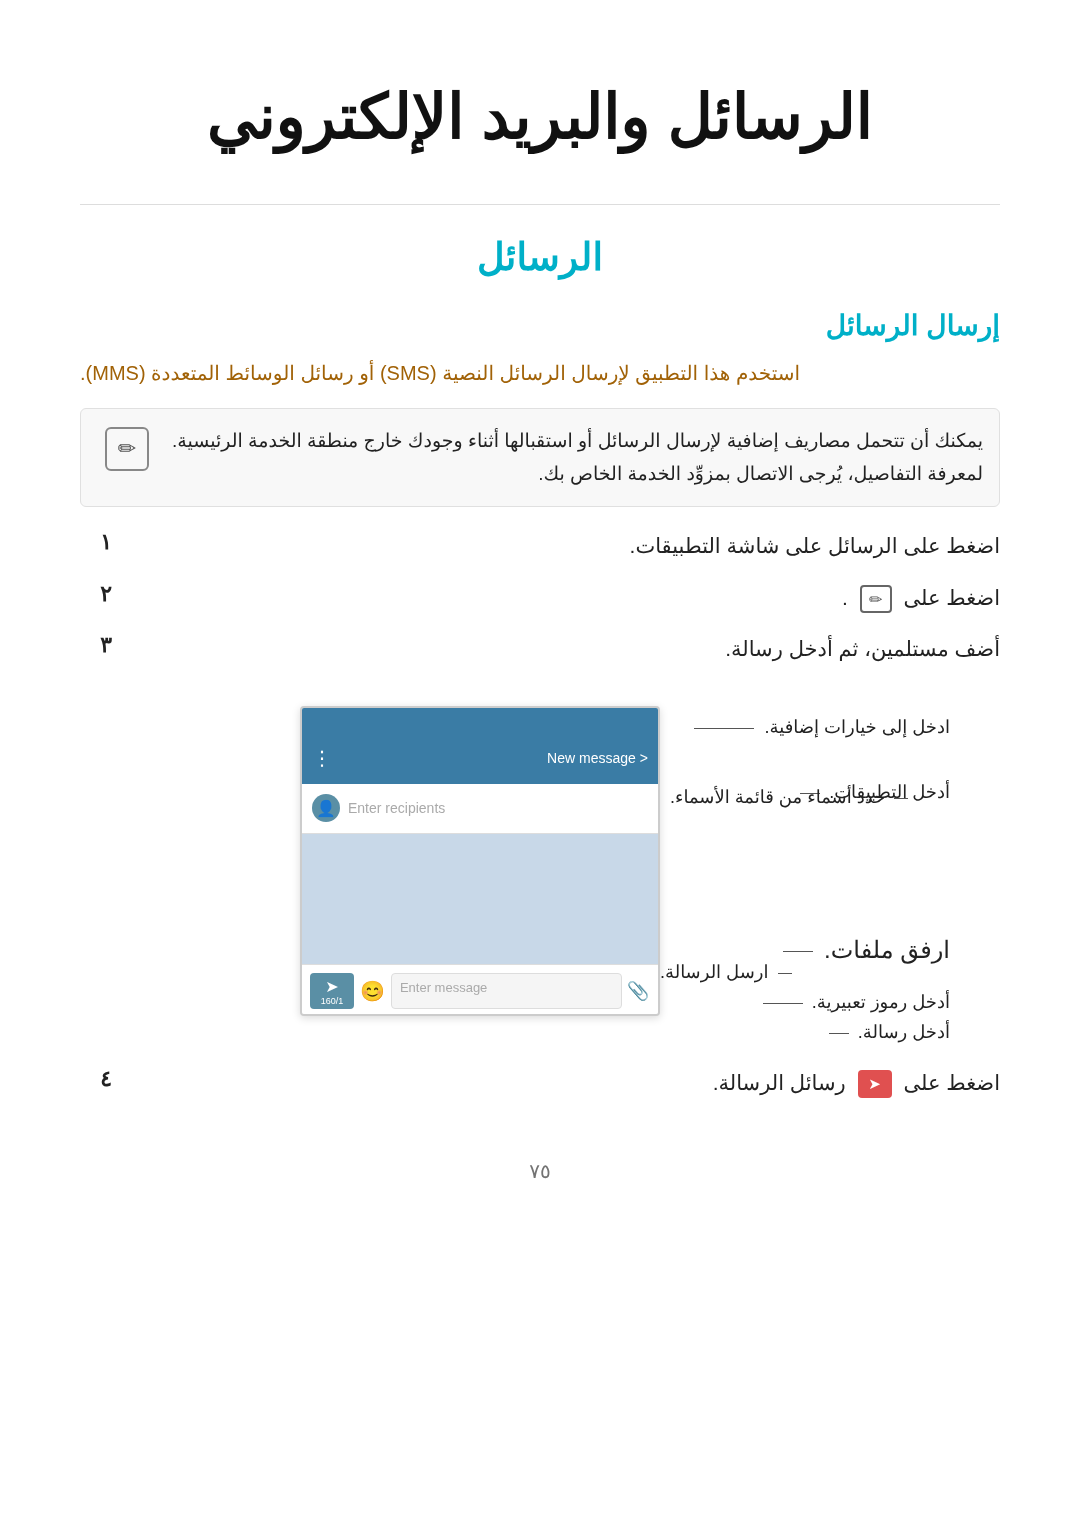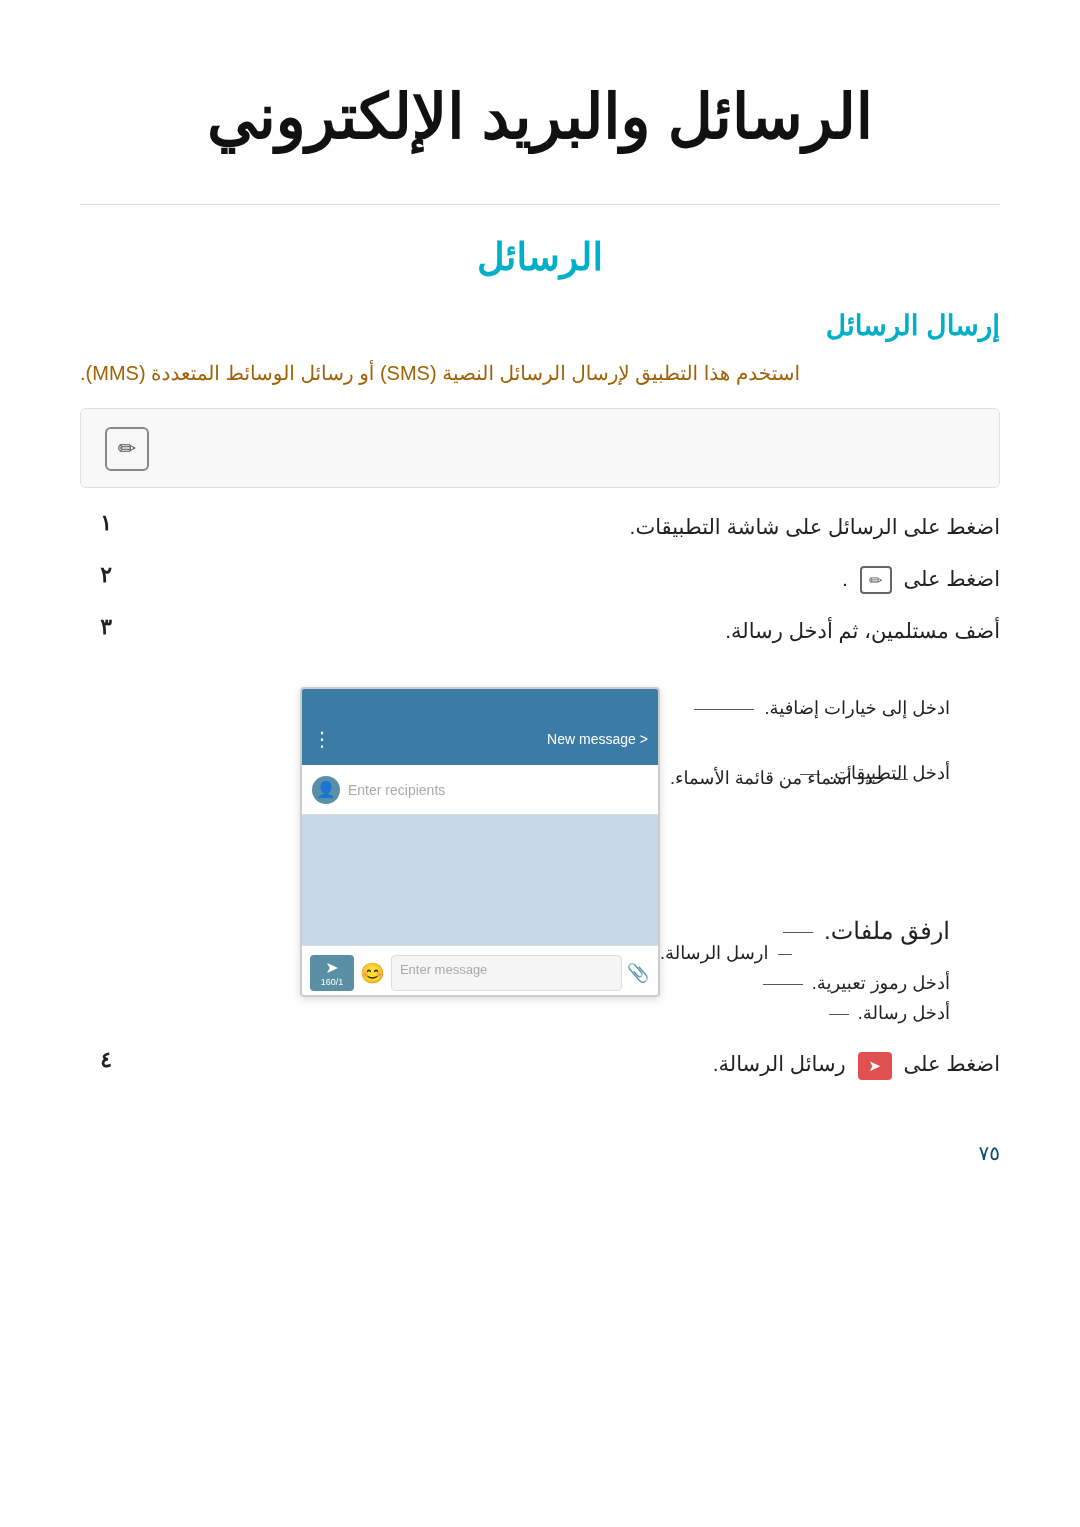--- a/index.html
+++ b/index.html
@@ -263,23 +263,23 @@
 
     
     .annotation {
       position: absolute;
       font-size: 18px;
       color: #222;
       white-space: nowrap;
     }
 
     .page-number {
-      text-align: right;
+      text-align: center;
       font-size: 20px;
-      color: #0c4a6e;
+      color: #737373;
       margin-top: 60px;
     }
 
     .divider {
       width: 100%;
       height: 1px;
       background: #ddd;
       margin: 20px 0 30px 0;
     }
   </style>
@@ -293,20 +293,24 @@
   <div class="divider"></div>
 
   <h2 class="section-heading">الرسائل</h2>
 
   <h3 class="sub-heading">إرسال الرسائل</h3>
 
   <p class="body-text">استخدم هذا التطبيق لإرسال الرسائل النصية (SMS) أو رسائل الوسائط المتعددة (MMS).</p>
 
   <div class="note-box">
     <div class="note-icon">✏</div>
+    <div class="note-text">
+      <span>يمكنك أن تتحمل مصاريف إضافية لإرسال الرسائل أو استقبالها أثناء وجودك خارج منطقة الخدمة الرئيسية.</span><br>
+      <span>لمعرفة التفاصيل، يُرجى الاتصال بمزوِّد الخدمة الخاص بك.</span>
+    </div>
   </div>
 
   <ol class="steps-list">
 
     <li>
       <span class="step-number">١</span>
       <span class="step-text">اضغط على الرسائل على شاشة التطبيقات.</span>
     </li>
 
     <li>

